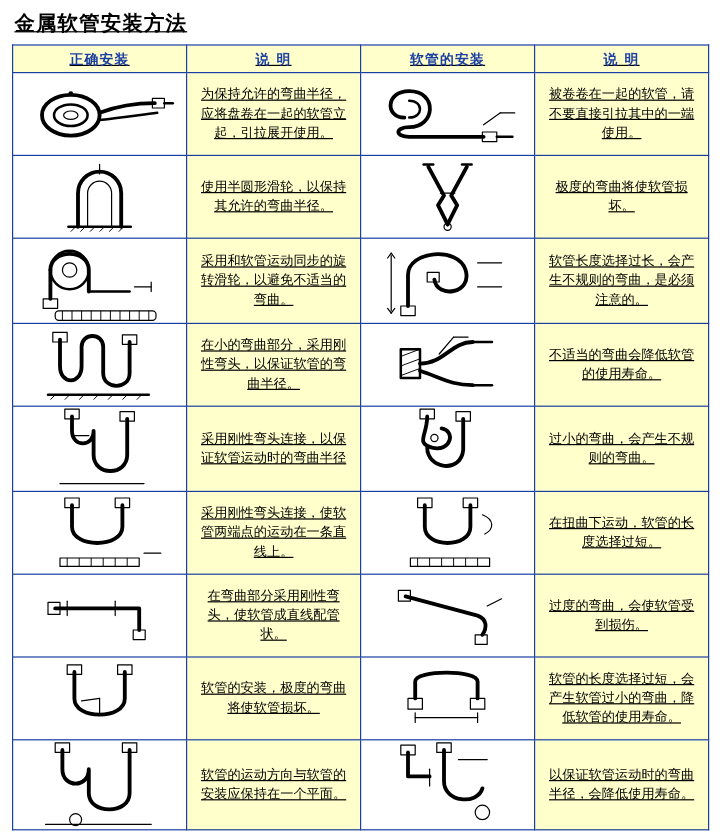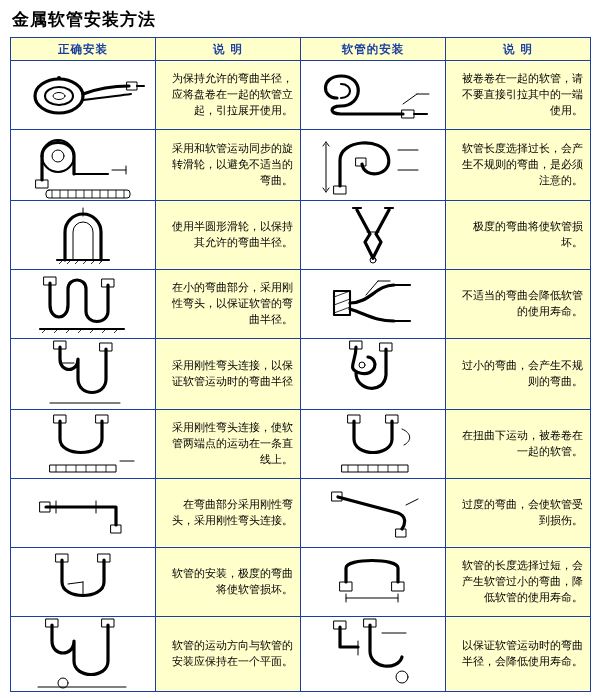--- a/index.html
+++ b/index.html
@@ -8,20 +8,21 @@
     background:#ffffff;
     font-family:"DejaVu Sans","Liberation Sans",sans-serif;
     color:#000;
     overflow:hidden;
   }
   #page{
     position:relative;
     width:600px;height:558px;
     box-sizing:border-box;
     padding:6px 10px 0 10px;
+    text-decoration:underline;
   }
   #title{
     font-size:17px;
     font-weight:bold;
     letter-spacing:1px;
     margin:2px 0 6px 2px;
     color:#000;
   }
   table{
     border-collapse:collapse;
@@ -47,21 +48,21 @@
   td.img-cell{
     background:#ffffff;
     height:68px;
     text-align:center;
   }
   td.txt-cell{
     background:#ffffcc;
     font-size:11px;
     line-height:1.45;
     padding:5px 7px;
-    text-align:right;
+    text-align:center;
     color:#000;
   }
   .figwrap{
     width:100%;
     height:100%;
     display:flex;
     align-items:center;
     justify-content:center;
   }
   svg{display:block;}
@@ -118,20 +119,55 @@
               <path d="M30 34 C 14 34, 14 12, 34 12 C 58 12, 56 42, 34 42 C 22 42, 22 50, 34 50 L 96 50" class="ln thick"></path>
               <path d="M34 20 C 46 20, 46 34, 34 34" class="ln med"></path>
               <rect x="95" y="46" width="12" height="8" class="ln thin" fill="#fff"></rect>
               <line x1="107" y1="50" x2="120" y2="50" class="ln med"></line>
               <line x1="96" y1="40" x2="110" y2="30" class="ln thin"></line>
               <line x1="110" y1="30" x2="122" y2="30" class="ln thin"></line>
             </svg>
           </div>
         </td>
         <td class="txt-cell">被卷卷在一起的软管，请不要直接引拉其中的一端使用。</td>
+      </tr>
+
+      <tr>
+        <td class="img-cell">
+          <div class="figwrap">
+            <svg width="132" height="66" viewBox="0 0 132 66">
+              <path d="M48 58 L48 30 A18 18 0 0 1 84 30 L84 58" class="ln thick"></path>
+              <path d="M56 58 L56 30 A10 10 0 0 1 76 30 L76 58" class="ln thin"></path>
+              <line x1="40" y1="58" x2="92" y2="58" class="ln med"></line>
+              <g class="hatch">
+                <line x1="42" y1="62" x2="46" y2="58"></line>
+                <line x1="50" y1="62" x2="54" y2="58"></line>
+                <line x1="58" y1="62" x2="62" y2="58"></line>
+                <line x1="66" y1="62" x2="70" y2="58"></line>
+                <line x1="74" y1="62" x2="78" y2="58"></line>
+                <line x1="82" y1="62" x2="86" y2="58"></line>
+              </g>
+              <line x1="66" y1="6" x2="66" y2="14" class="ln thin"></line>
+            </svg>
+          </div>
+        </td>
+        <td class="txt-cell">使用半圆形滑轮，以保持其允许的弯曲半径。</td>
+        <td class="img-cell">
+          <div class="figwrap">
+            <svg width="132" height="66" viewBox="0 0 132 66">
+              <path d="M50 8 L63 32 L58 40 L66 56" class="ln thick"></path>
+              <path d="M82 8 L69 32 L74 40 L66 56" class="ln thick"></path>
+              <path d="M60 30 L72 30" class="ln thin"></path>
+              <line x1="46" y1="6" x2="54" y2="6" class="ln med"></line>
+              <line x1="78" y1="6" x2="86" y2="6" class="ln med"></line>
+              <circle cx="66" cy="58" r="3" class="ln thin" fill="#fff"></circle>
+            </svg>
+          </div>
+        </td>
+        <td class="txt-cell">极度的弯曲将使软管损坏。</td>
       </tr>
 
       <tr>
         <td class="img-cell">
           <div class="figwrap">
             <svg width="134" height="70" viewBox="0 0 134 70">
               <circle cx="42" cy="26" r="16" class="ln med" fill="#fff"></circle>
               <circle cx="42" cy="26" r="6" class="ln thin" fill="#fff"></circle>
               <path d="M26 26 C 26 8, 58 8, 58 26 L58 44" class="ln thick"></path>
               <path d="M26 26 L26 50" class="ln thick"></path>
@@ -171,55 +207,20 @@
               <line x1="92" y1="40" x2="112" y2="40" class="ln thin"></line>
             </svg>
           </div>
         </td>
         <td class="txt-cell">软管长度选择过长，会产生不规则的弯曲，是必须注意的。</td>
       </tr>
 
       <tr>
         <td class="img-cell">
           <div class="figwrap">
-            <svg width="132" height="66" viewBox="0 0 132 66">
-              <path d="M48 58 L48 30 A18 18 0 0 1 84 30 L84 58" class="ln thick"></path>
-              <path d="M56 58 L56 30 A10 10 0 0 1 76 30 L76 58" class="ln thin"></path>
-              <line x1="40" y1="58" x2="92" y2="58" class="ln med"></line>
-              <g class="hatch">
-                <line x1="42" y1="62" x2="46" y2="58"></line>
-                <line x1="50" y1="62" x2="54" y2="58"></line>
-                <line x1="58" y1="62" x2="62" y2="58"></line>
-                <line x1="66" y1="62" x2="70" y2="58"></line>
-                <line x1="74" y1="62" x2="78" y2="58"></line>
-                <line x1="82" y1="62" x2="86" y2="58"></line>
-              </g>
-              <line x1="66" y1="6" x2="66" y2="14" class="ln thin"></line>
-            </svg>
-          </div>
-        </td>
-        <td class="txt-cell">使用半圆形滑轮，以保持其允许的弯曲半径。</td>
-        <td class="img-cell">
-          <div class="figwrap">
-            <svg width="132" height="66" viewBox="0 0 132 66">
-              <path d="M50 8 L63 32 L58 40 L66 56" class="ln thick"></path>
-              <path d="M82 8 L69 32 L74 40 L66 56" class="ln thick"></path>
-              <path d="M60 30 L72 30" class="ln thin"></path>
-              <line x1="46" y1="6" x2="54" y2="6" class="ln med"></line>
-              <line x1="78" y1="6" x2="86" y2="6" class="ln med"></line>
-              <circle cx="66" cy="58" r="3" class="ln thin" fill="#fff"></circle>
-            </svg>
-          </div>
-        </td>
-        <td class="txt-cell">极度的弯曲将使软管损坏。</td>
-      </tr>
-
-      <tr>
-        <td class="img-cell">
-          <div class="figwrap">
             <svg width="134" height="66" viewBox="0 0 134 66">
               <path d="M34 12 L34 34 C 34 50, 52 50, 52 34 L52 18 C 52 6, 70 6, 70 18 L70 40 C 70 54, 92 54, 92 40 L92 14" class="ln thick"></path>
               <rect x="28" y="6" width="12" height="8" class="ln thin" fill="#fff"></rect>
               <rect x="86" y="8" width="12" height="8" class="ln thin" fill="#fff"></rect>
               <line x1="24" y1="58" x2="108" y2="58" class="ln med"></line>
               <g class="hatch">
                 <line x1="26" y1="62" x2="30" y2="58"></line>
                 <line x1="38" y1="62" x2="42" y2="58"></line>
                 <line x1="50" y1="62" x2="54" y2="58"></line>
                 <line x1="62" y1="62" x2="66" y2="58"></line>
@@ -312,36 +313,36 @@
                 <line x1="52" y1="54" x2="52" y2="61"></line>
                 <line x1="62" y1="54" x2="62" y2="61"></line>
                 <line x1="72" y1="54" x2="72" y2="61"></line>
                 <line x1="82" y1="54" x2="82" y2="61"></line>
                 <line x1="92" y1="54" x2="92" y2="61"></line>
               </g>
               <path d="M96 18 C 106 22, 106 30, 98 34" class="ln thin"></path>
             </svg>
           </div>
         </td>
-        <td class="txt-cell">在扭曲下运动，被卷卷在一起的软管。</td>
+        <td class="txt-cell">在扭曲下运动，软管的长度选择过短。</td>
       </tr>
 
       <tr>
         <td class="img-cell">
           <div class="figwrap">
             <svg width="134" height="56" viewBox="0 0 134 56">
               <path d="M30 22 L100 22 L100 40" class="ln thick"></path>
               <rect x="24" y="17" width="10" height="10" class="ln thin" fill="#fff"></rect>
               <rect x="95" y="40" width="10" height="8" class="ln thin" fill="#fff"></rect>
               <line x1="40" y1="16" x2="40" y2="28" class="ln thin"></line>
               <line x1="80" y1="16" x2="80" y2="28" class="ln thin"></line>
             </svg>
           </div>
         </td>
-        <td class="txt-cell">在弯曲部分采用刚性弯头，采用刚性弯头连接。</td>
+        <td class="txt-cell">在弯曲部分采用刚性弯头，使软管成直线配管状。</td>
         <td class="img-cell">
           <div class="figwrap">
             <svg width="134" height="56" viewBox="0 0 134 56">
               <path d="M32 12 L92 28 C 100 31, 100 38, 96 44" class="ln thick"></path>
               <rect x="26" y="7" width="10" height="9" class="ln thin" fill="#fff"></rect>
               <rect x="90" y="44" width="10" height="8" class="ln thin" fill="#fff"></rect>
               <line x1="100" y1="20" x2="112" y2="14" class="ln thin"></line>
             </svg>
           </div>
         </td>

